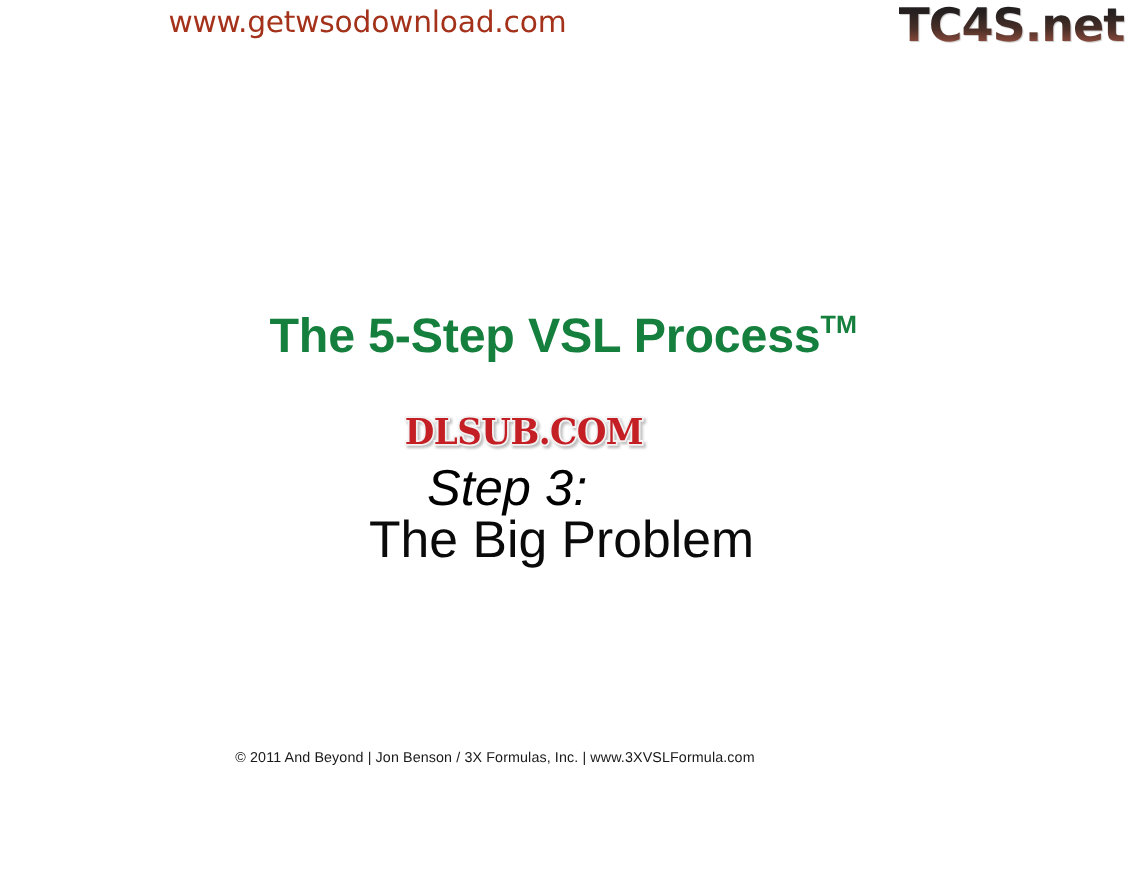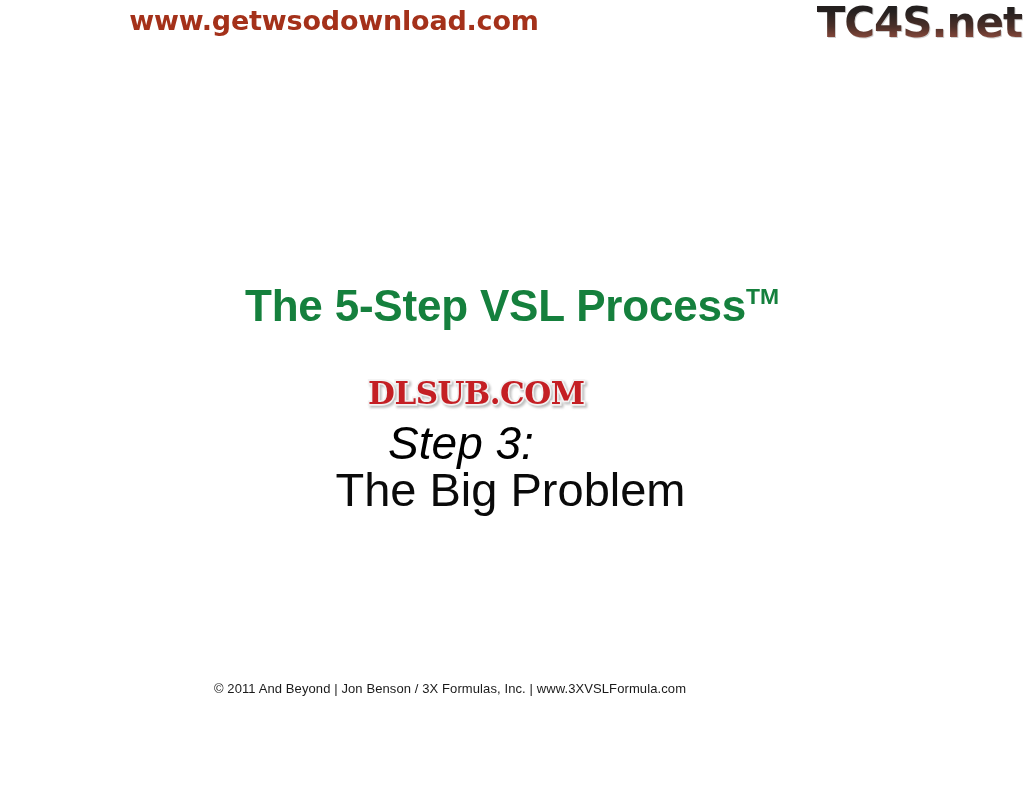--- a/index.html
+++ b/index.html
@@ -24,21 +24,21 @@
   #top-watermark-url {
     position: absolute;
     left: 0;
     top: 5px;
     width: 968px;
     text-align: center;
     padding-right: 300px;
     box-sizing: border-box;
     font-family: "DejaVu Sans", sans-serif;
     font-size: 27px;
-    font-weight: 700;
+    font-weight: 400;
     letter-spacing: -0.2px;
     color: #a4311a;
     white-space: nowrap;
   }
 
   #tc4s-logo {
     position: absolute;
     right: 2px;
     top: -2px;
     font-family: "DejaVu Sans", sans-serif;

